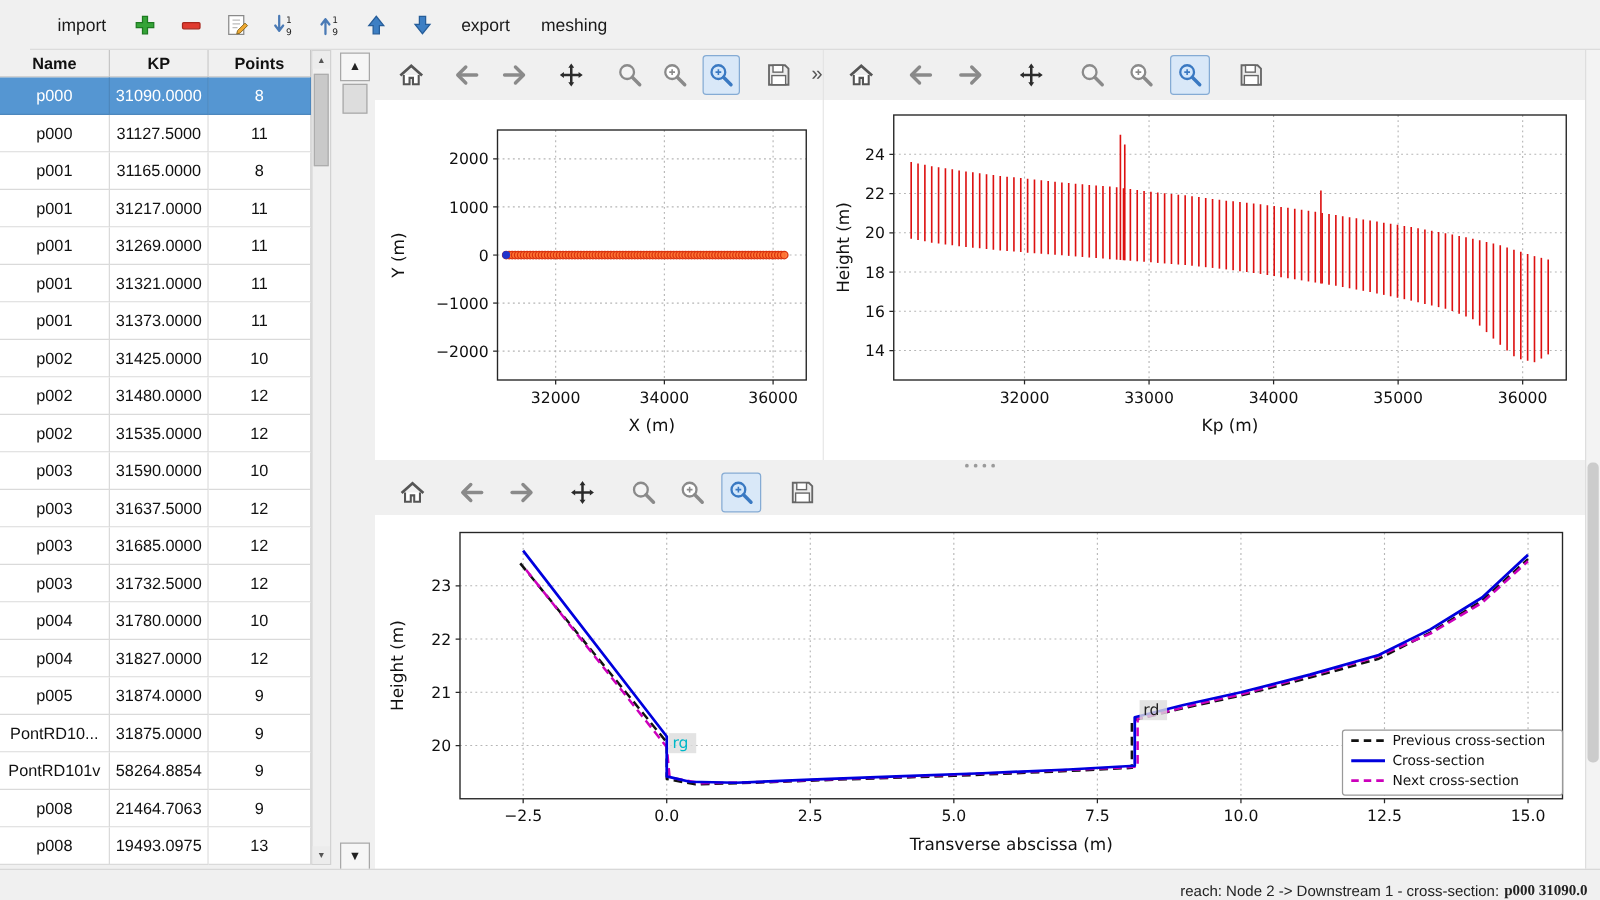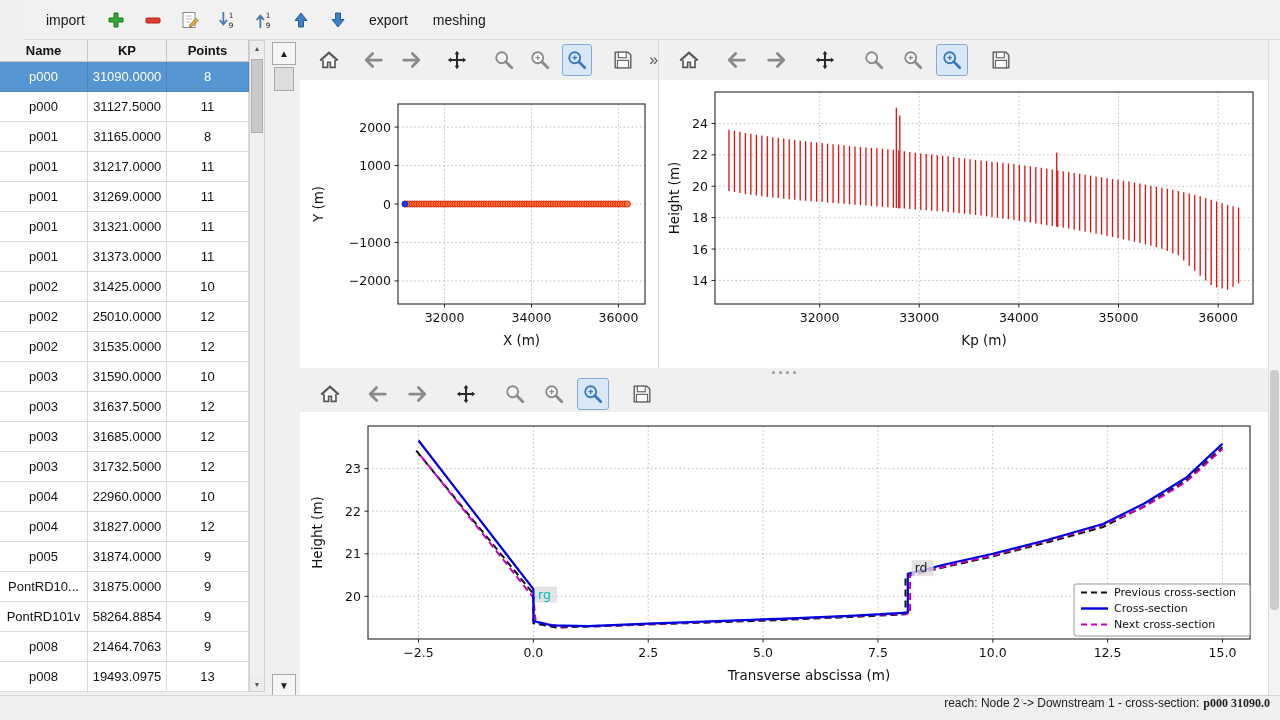--- a/index.html
+++ b/index.html
@@ -55,21 +55,21 @@
   .splitter{position:absolute;left:0;top:328px;width:968px;height:8px;background:#f0f0f0;
       display:flex;align-items:center;justify-content:center;gap:4px;}
   .splitter i{width:3px;height:3px;border-radius:50%;background:#9a9a9a;display:block;}
   svg.chart{display:block;background:#fff;}
   svg text{font-family:"DejaVu Sans",sans-serif;}
   
   .win-scrollbar{position:absolute;left:1268px;top:40px;width:12px;height:655px;background:#f3f3f3;border-left:1px solid #dedede;box-sizing:border-box;}
   .win-thumb{position:absolute;left:1px;top:330px;width:9px;height:240px;background:#cccccc;border-radius:4px;}
   
   .statusbar{position:absolute;left:0;top:695px;width:1280px;height:25px;background:#f0f0f0;border-top:1px solid #d8d8d8;
-      box-sizing:border-box;display:flex;align-items:flex-start;justify-content:flex-end;padding-right:10px;font-size:12px;color:#222;}
+      box-sizing:border-box;display:flex;align-items:flex-end;justify-content:flex-end;padding-right:10px;font-size:12px;color:#222;}
   .statusbar b{margin-left:4px;font-family:Liberation Serif, serif;}
 </style>
 </head>
 <body>
 
 <div class="topbar">
   <button class="txt-btn">import</button>
   <span class="tb-icon">
     <svg viewBox="0 0 20 20">
         <path d="M8 3h4v5h5v4h-5v5H8v-5H3V8h5z" fill="#35a437" stroke="#1d7a20" stroke-width="1"></path>
@@ -157,21 +157,21 @@
         <div class="td">31373.0000</div>
         <div class="td">11</div>
       </div>
       <div class="tr">
         <div class="td">p002</div>
         <div class="td">31425.0000</div>
         <div class="td">10</div>
       </div>
       <div class="tr">
         <div class="td">p002</div>
-        <div class="td">25010.0000</div>
+        <div class="td">31480.0000</div>
         <div class="td">12</div>
       </div>
       <div class="tr">
         <div class="td">p002</div>
         <div class="td">31535.0000</div>
         <div class="td">12</div>
       </div>
       <div class="tr">
         <div class="td">p003</div>
         <div class="td">31590.0000</div>
@@ -187,21 +187,21 @@
         <div class="td">31685.0000</div>
         <div class="td">12</div>
       </div>
       <div class="tr">
         <div class="td">p003</div>
         <div class="td">31732.5000</div>
         <div class="td">12</div>
       </div>
       <div class="tr">
         <div class="td">p004</div>
-        <div class="td">22960.0000</div>
+        <div class="td">31780.0000</div>
         <div class="td">10</div>
       </div>
       <div class="tr">
         <div class="td">p004</div>
         <div class="td">31827.0000</div>
         <div class="td">12</div>
       </div>
       <div class="tr">
         <div class="td">p005</div>
         <div class="td">31874.0000</div>

